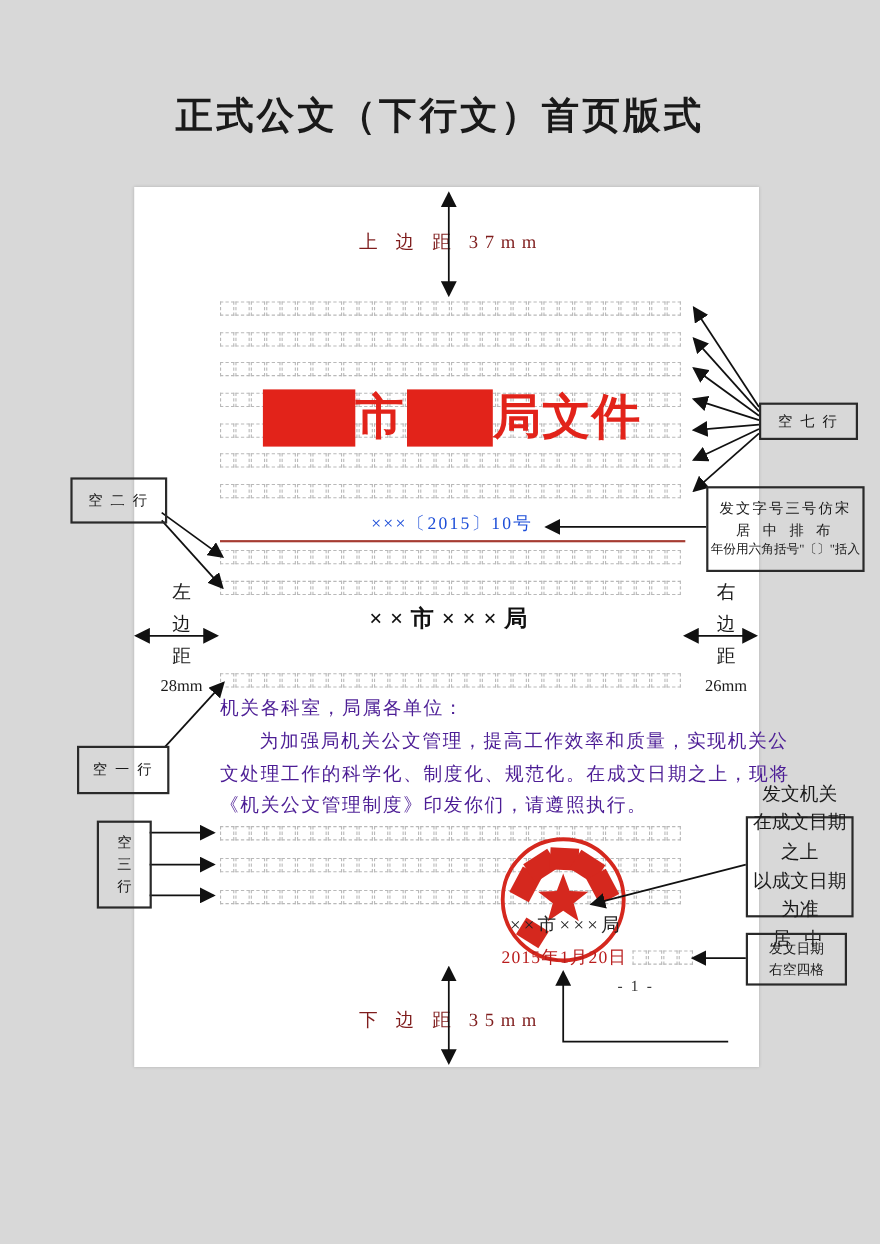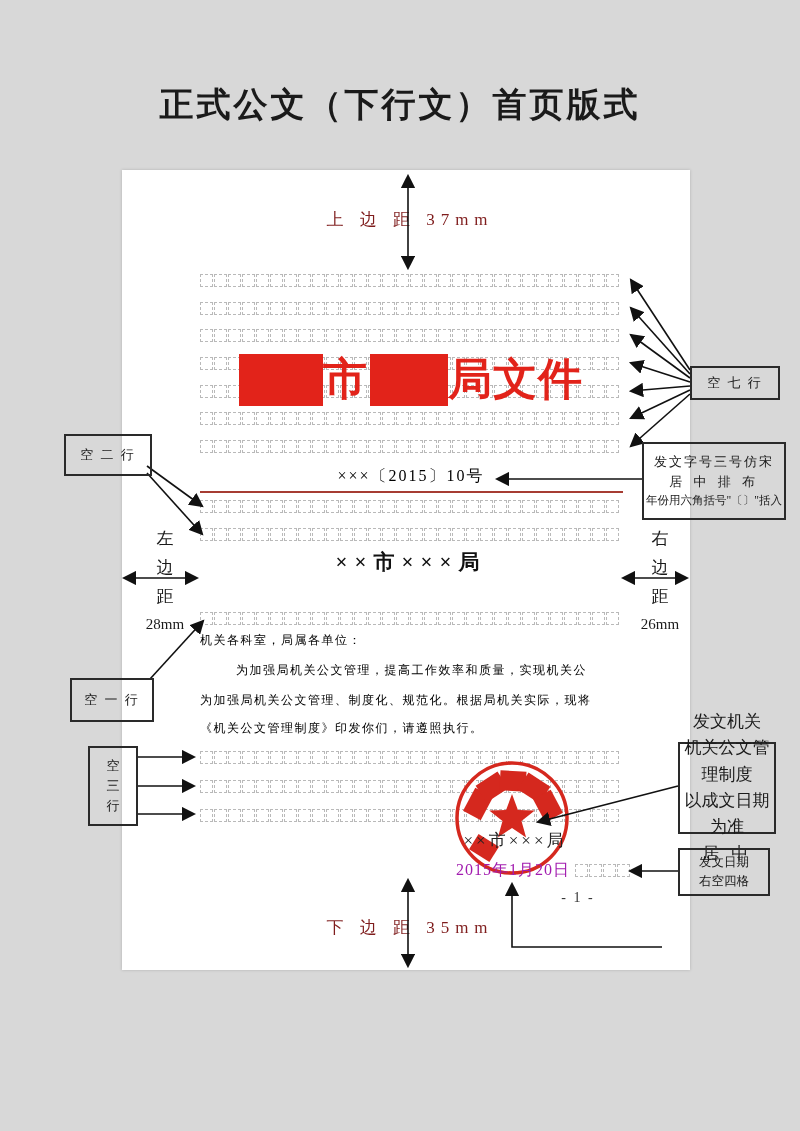--- a/index.html
+++ b/index.html
@@ -16,31 +16,31 @@
   
   .banner{position:absolute;left:200px;top:354px;width:422px;display:flex;justify-content:center;
     align-items:center;z-index:2;}
   .red-block{background:#e2231a;}
   .blk1{width:84px;height:52px;}
   .blk2{width:78px;height:52px;margin-left:2px;}
   .banner-txt{color:#e2231a;font-weight:bold;font-size:44px;line-height:52px;letter-spacing:1px;
     font-family:"Liberation Serif",serif;}
   
   .doc-number{position:absolute;left:200px;top:466px;width:422px;text-align:center;font-size:16px;
-    color:#000000;letter-spacing:2px;z-index:3;}
+    color:#1d4ed8;letter-spacing:2px;z-index:3;}
   .red-rule{position:absolute;left:200px;top:491px;width:423px;height:2px;background:#a63c32;z-index:3;}
   .issuer-line{position:absolute;left:200px;top:548px;width:422px;text-align:center;font-weight:bold;
     font-size:21px;color:#111;letter-spacing:7px;z-index:3;}
   .doc-title{position:absolute;left:160px;top:579px;width:502px;text-align:center;font-weight:bold;
     font-size:24px;color:#111;letter-spacing:2px;z-index:3;}
-  .body-text{position:absolute;color:#000000;font-size:12px;letter-spacing:1.5px;z-index:3;white-space:nowrap;}
+  .body-text{position:absolute;color:#4c1d95;font-size:17px;letter-spacing:1.5px;z-index:3;white-space:nowrap;}
   .signature{position:absolute;left:380px;top:829px;width:270px;text-align:center;font-size:17px;
     color:#222;letter-spacing:3px;z-index:4;}
   .date-row{position:absolute;left:456px;top:860px;display:flex;align-items:center;gap:3px;z-index:4;}
-  .date-txt{font-size:16px;color:#a21caf;letter-spacing:1px;margin-right:2px;}
+  .date-txt{font-size:16px;color:#b91c1c;letter-spacing:1px;margin-right:2px;}
   .page-num{position:absolute;left:548px;top:890px;width:60px;text-align:center;font-size:14px;
     color:#333;letter-spacing:2px;z-index:3;}
   
   .seal{position:absolute;left:452px;top:758px;width:120px;height:120px;z-index:3;}
   
   .m-label{position:absolute;font-size:17px;color:#7f1d1d;letter-spacing:6px;text-align:center;z-index:4;}
   .v-margin{position:absolute;width:40px;display:flex;flex-direction:column;align-items:center;
     font-size:17px;color:#1a1a1a;z-index:4;}
   .v-margin span{line-height:29px;}
   .v-margin .mm{font-size:15px;letter-spacing:0;line-height:26px;}
@@ -492,21 +492,21 @@
     <span class="banner-txt">局文件</span>
   </div>
 
   <div class="doc-number">×××〔2015〕10号</div>
   <div class="red-rule"></div>
 
   <div class="issuer-line">××市×××局</div>
 
   <div class="body-text" style="left:200px;top:632px;">机关各科室，局属各单位：</div>
   <div class="body-text" style="left:236px;top:662px;">为加强局机关公文管理，提高工作效率和质量，实现机关公</div>
-  <div class="body-text" style="left:200px;top:692px;">为加强局机关公文管理、制度化、规范化。根据局机关实际，现将</div>
+  <div class="body-text" style="left:200px;top:692px;">文处理工作的科学化、制度化、规范化。在成文日期之上，现将</div>
   <div class="body-text" style="left:200px;top:720px;">《机关公文管理制度》印发你们，请遵照执行。</div>
 
   <svg class="seal" viewBox="0 0 120 120" width="120" height="120">
     <circle cx="60" cy="60" r="55" fill="none" stroke="#d5281e" stroke-width="3.5"></circle>
     <g fill="#d5281e">
       <rect x="13" y="36" width="26" height="20" transform="rotate(-62 26 46)"></rect>
       <rect x="27" y="19" width="26" height="20" transform="rotate(-33 40 29)"></rect>
       <rect x="48" y="13" width="26" height="20" transform="rotate(3 61 23)"></rect>
       <rect x="69" y="20" width="26" height="20" transform="rotate(33 82 30)"></rect>
       <rect x="83" y="38" width="26" height="20" transform="rotate(62 96 48)"></rect>
@@ -564,21 +564,21 @@
   </div>
 
   <div class="callout" style="left:642px;top:442px;width:140px;height:74px;">
     <span class="ln sp1">发文字号三号仿宋</span>
     <span class="ln sp2">居 中 排 布</span>
     <span class="ln small">年份用六角括号"〔〕"括入</span>
   </div>
 
   <div class="callout" style="left:678px;top:742px;width:94px;height:88px;font-size:17px;">
     <span class="ln">发文机关</span>
-    <span class="ln">机关公文管理制度</span>
+    <span class="ln">在成文日期之上</span>
     <span class="ln">以成文日期为准</span>
     <span class="ln sp2">居  中</span>
   </div>
 
   <div class="callout" style="left:678px;top:848px;width:88px;height:44px;font-size:12.5px;">
     <span class="ln">发文日期</span>
     <span class="ln">右空四格</span>
   </div>
 
 

